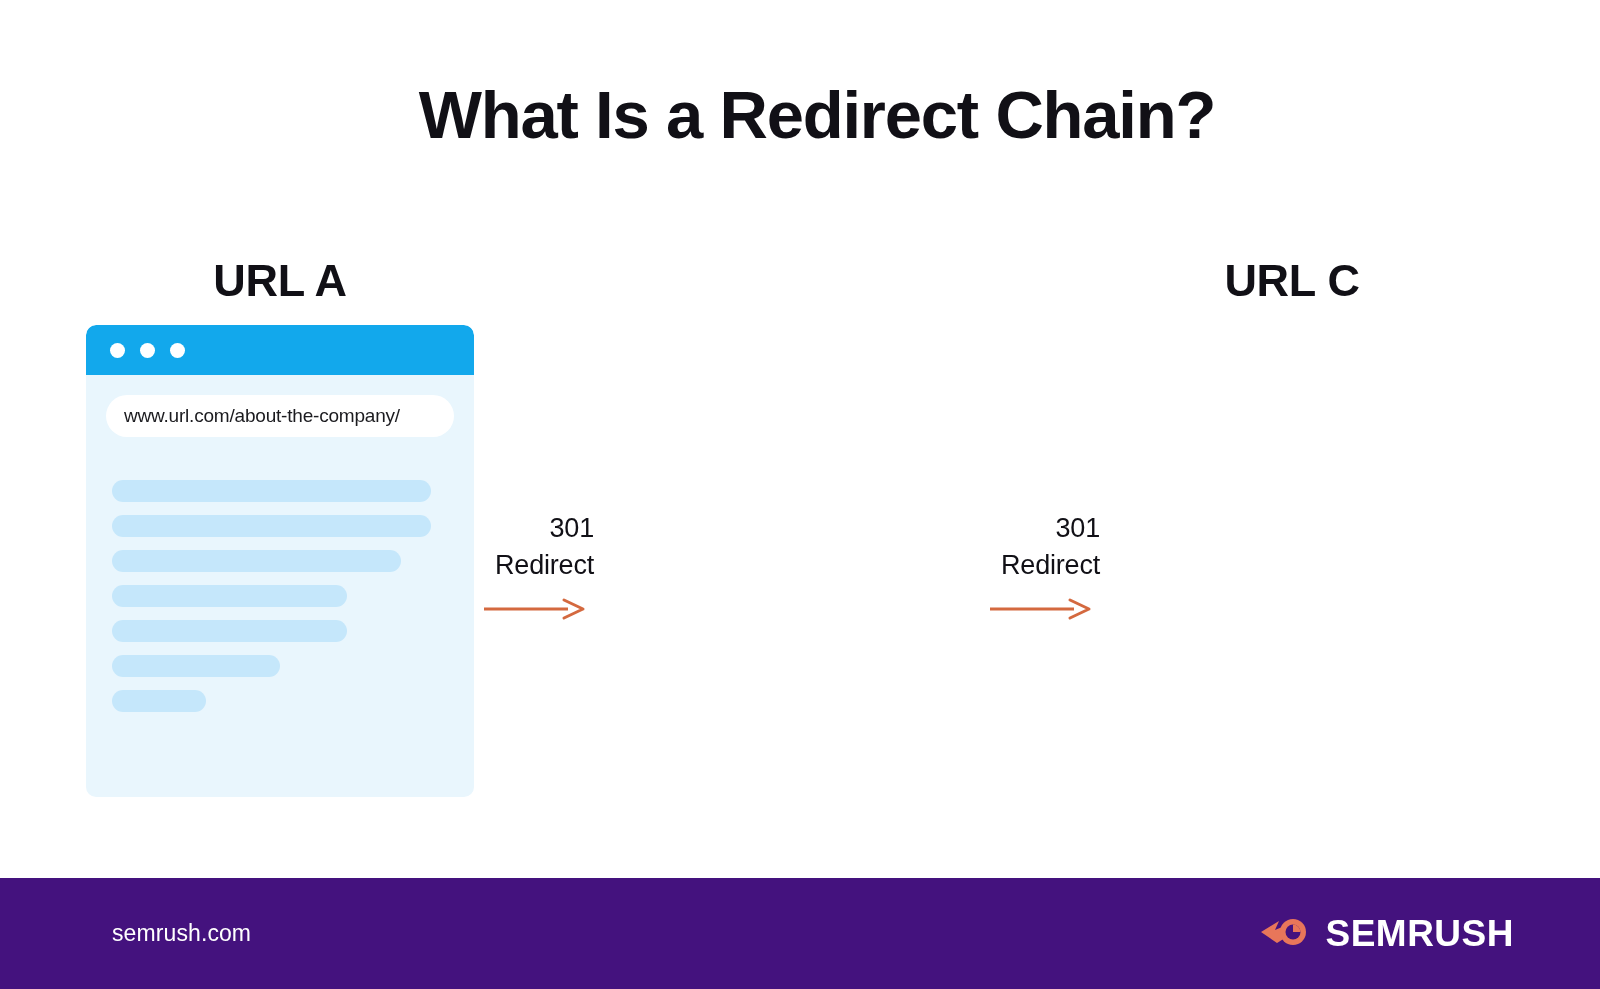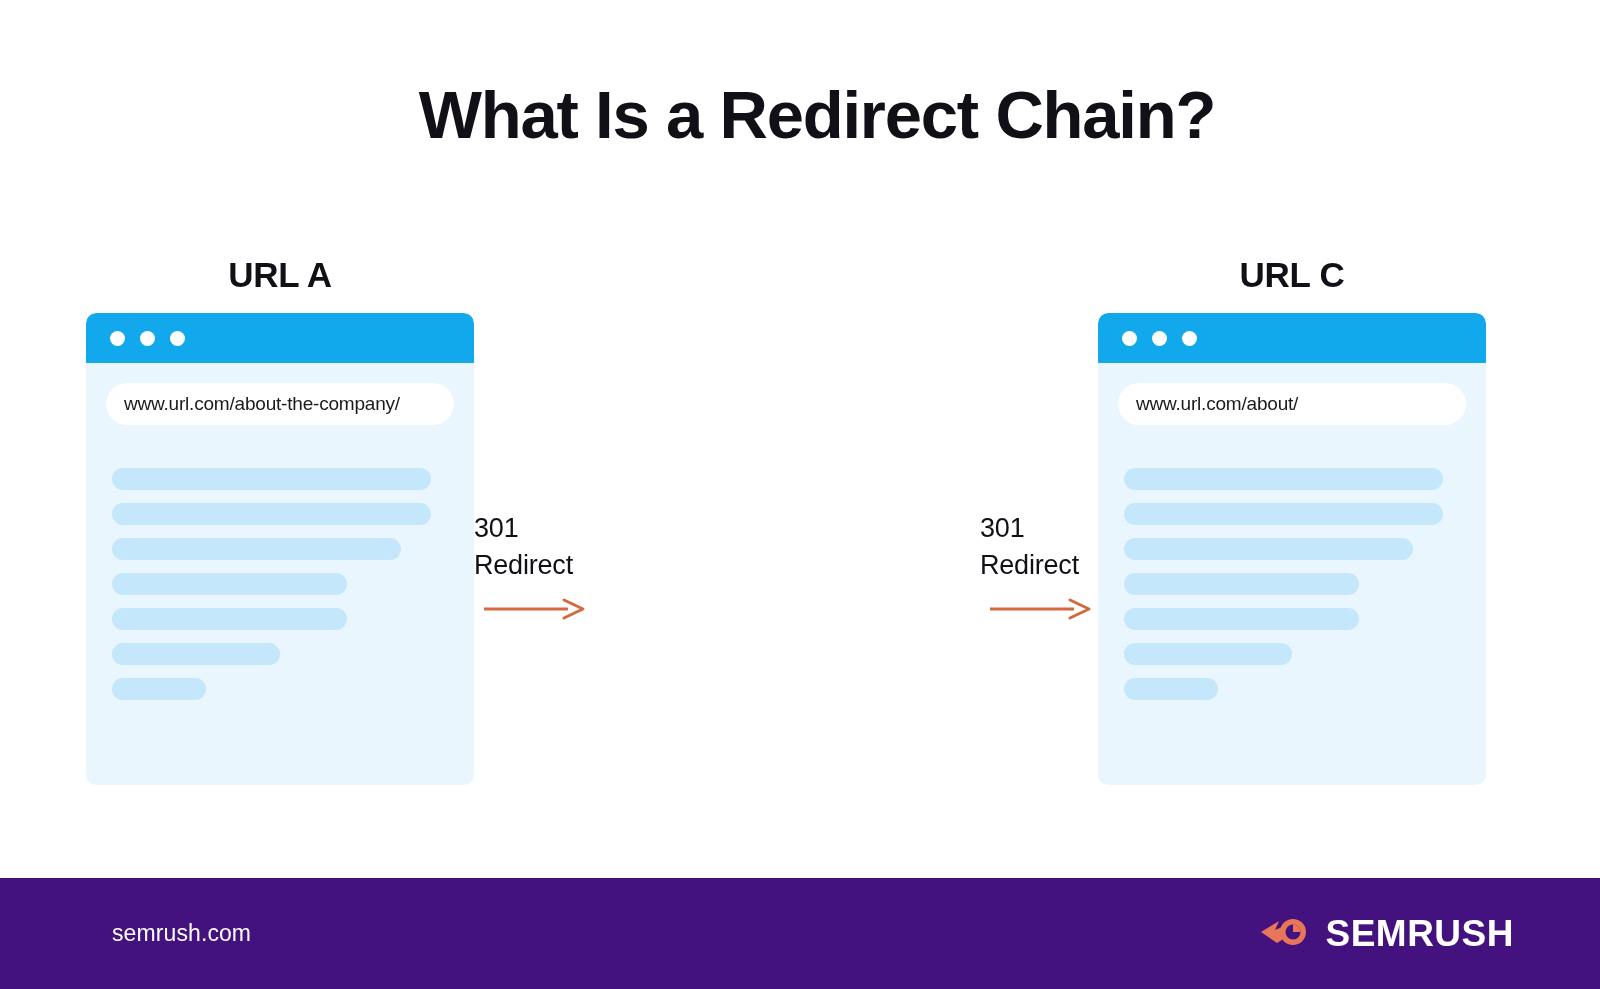--- a/index.html
+++ b/index.html
@@ -29,21 +29,21 @@
   
   .col {
     position:absolute; top:0; width:388px;
   }
   .col-a { left:86px; }
   .col-b { left:592px; }
   .col-c { left:1098px; }
 
   .card-label {
     text-align:center;
-    font-size:35px; font-weight:bold;
+    font-size:45px; font-weight:bold;
     color:#111016;
     letter-spacing:-0.3px;
     margin-bottom:18px;
     white-space:nowrap;
   }
 
   .browser {
     width:388px; height:472px;
     background:#e9f6fd;
     border-radius:10px;
@@ -88,21 +88,21 @@
     background:#c5e7fb;
     border-radius:11px;
     margin-bottom:13px;
   }
 
   
   .connector {
     position:absolute;
     top:255px;
     width:120px;
-    text-align:left;
+    text-align:right;
   }
   .connector-1 { left:474px; }
   .connector-2 { left:980px; }
 
   .redirect-text {
     font-size:27px;
     line-height:37px;
     color:#111016;
     letter-spacing:-0.2px;
     white-space:nowrap;
@@ -190,39 +190,20 @@
       <div class="arrow-wrap">
         <svg width="104" height="22" viewBox="0 0 104 22">
           <line x1="2" y1="11" x2="86" y2="11" stroke="#d4693f" stroke-width="3"></line>
           <polyline points="82,2 101,11 82,20" fill="none" stroke="#d4693f" stroke-width="3" stroke-linecap="round" stroke-linejoin="round"></polyline>
         </svg>
       </div>
     </div>
 
     <div class="col col-c">
       <div class="card-label">URL C</div>
-      <div class="browser">
-        <div class="titlebar">
-          <span class="dot"></span>
-          <span class="dot"></span>
-          <span class="dot"></span>
-        </div>
-        <div class="urlbar">
-          <span>www.url.com/about/</span>
-        </div>
-        <div class="lines">
-            <div class="line" style="width: 95%;"></div>
-            <div class="line" style="width: 95%;"></div>
-            <div class="line" style="width: 86%;"></div>
-            <div class="line" style="width: 70%;"></div>
-            <div class="line" style="width: 70%;"></div>
-            <div class="line" style="width: 50%;"></div>
-            <div class="line" style="width: 28%;"></div>
-          </div>
-      </div>
     </div>
 
   </div>
 
   <div class="footer">
     <div class="footer-site">semrush.com</div>
     <div class="brand">
       <span>
         <svg width="50" height="40" viewBox="0 0 50 40">
           <path d="M0 20 L18 9 L14 18 L26 13 L22 21 L30 19 L24 26 L16 31 Z" fill="#e8765a"></path>

